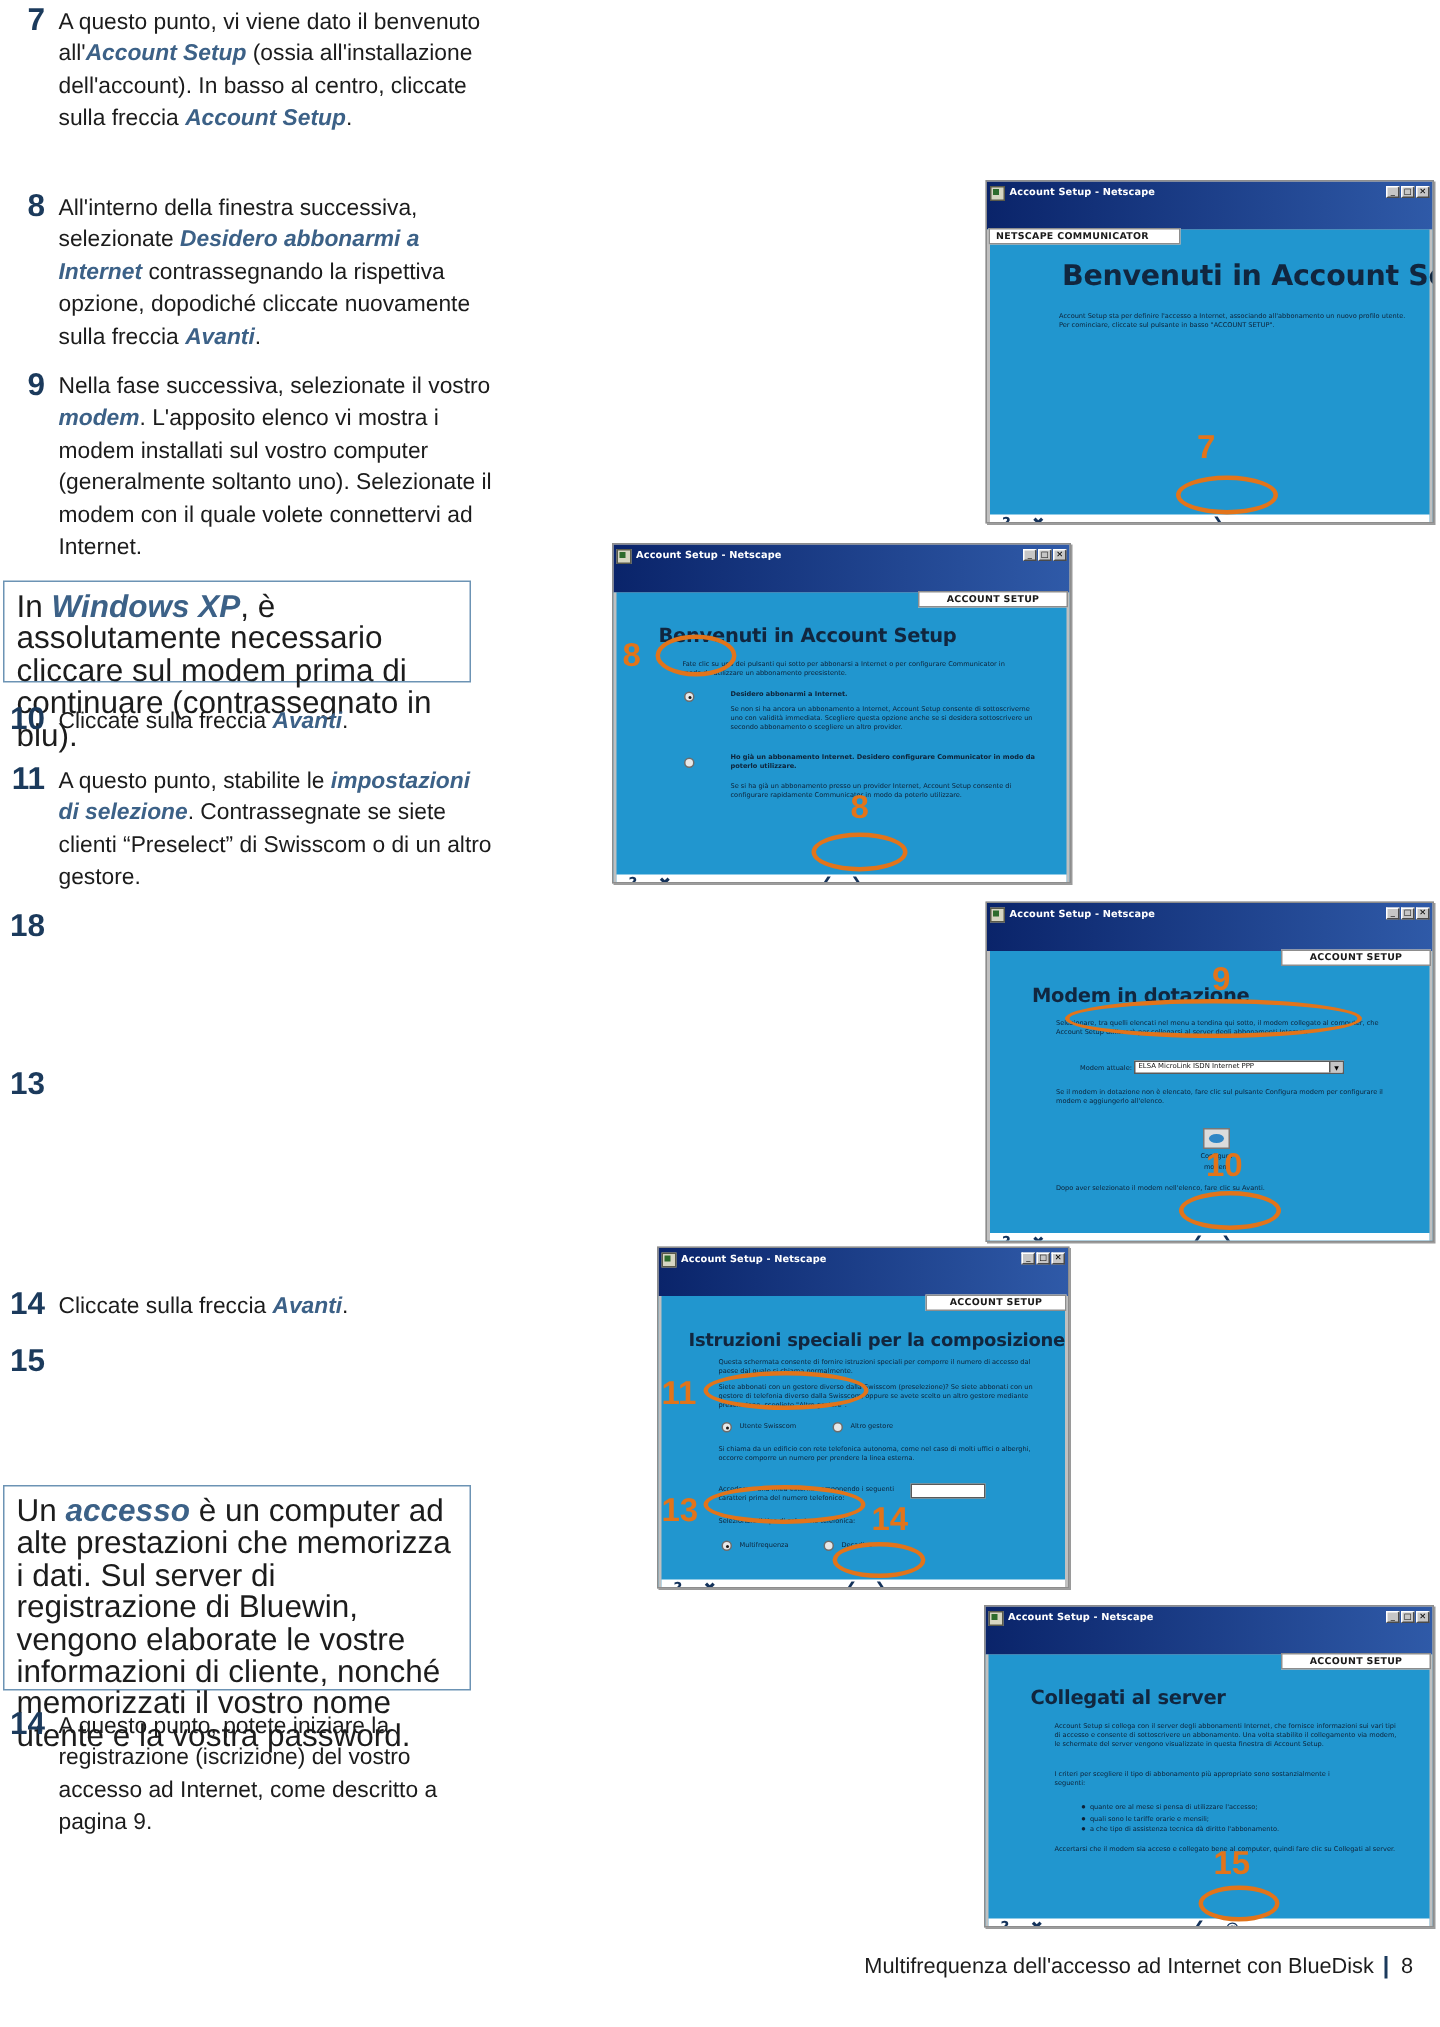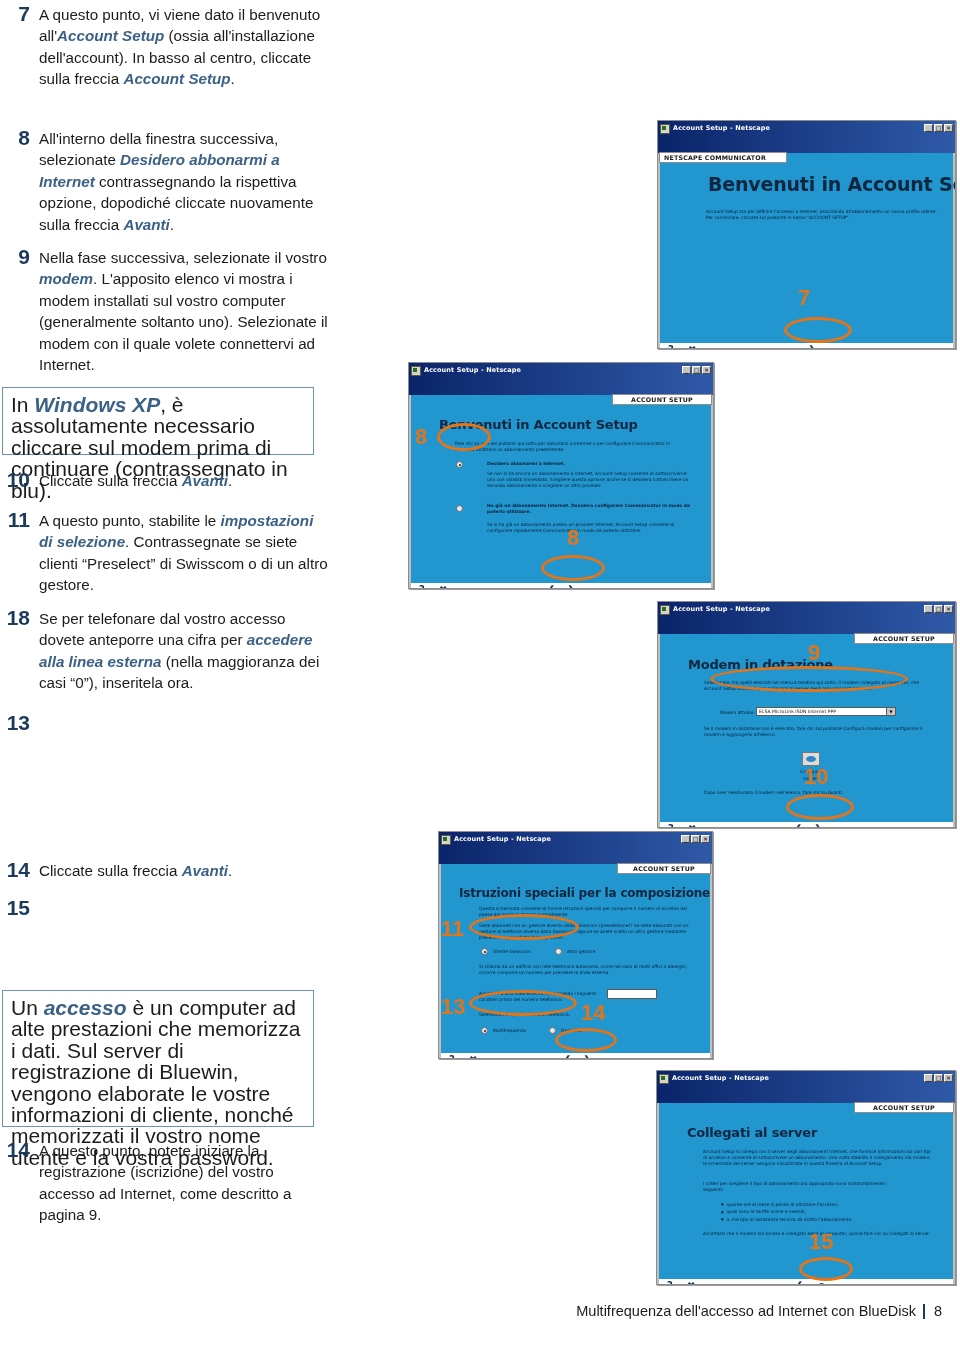--- a/index.html
+++ b/index.html
@@ -172,21 +172,20 @@
     <div class="body">Cliccate sulla freccia <em>Avanti</em>.</div>
   </div>
 
   <div class="step" style="left:2px;top:510px;width:326px;">
     <div class="num" style="width:28px;margin-right:9px;">11</div>
     <div class="body">A questo punto, stabilite le <em>impostazioni di selezione</em>. Contrassegnate se siete clienti “Preselect” di Swisscom o di un altro gestore.</div>
   </div>
 
   <div class="step" style="left:2px;top:608px;width:326px;">
     <div class="num" style="width:28px;margin-right:9px;">18</div>
-    <div class="body">Se per telefonare dal vostro accesso dovete anteporre una cifra per <em>accedere alla linea esterna</em> (nella maggioranza dei casi “0”), inseritela ora.</div>
   </div>
 
   <div class="step" style="left:2px;top:713px;width:326px;">
     <div class="num" style="width:28px;margin-right:9px;">13</div>
   </div>
 
   <div class="step" style="left:2px;top:860px;width:326px;">
     <div class="num" style="width:28px;margin-right:9px;">14</div>
     <div class="body">Cliccate sulla freccia <em>Avanti</em>.</div>
   </div>

